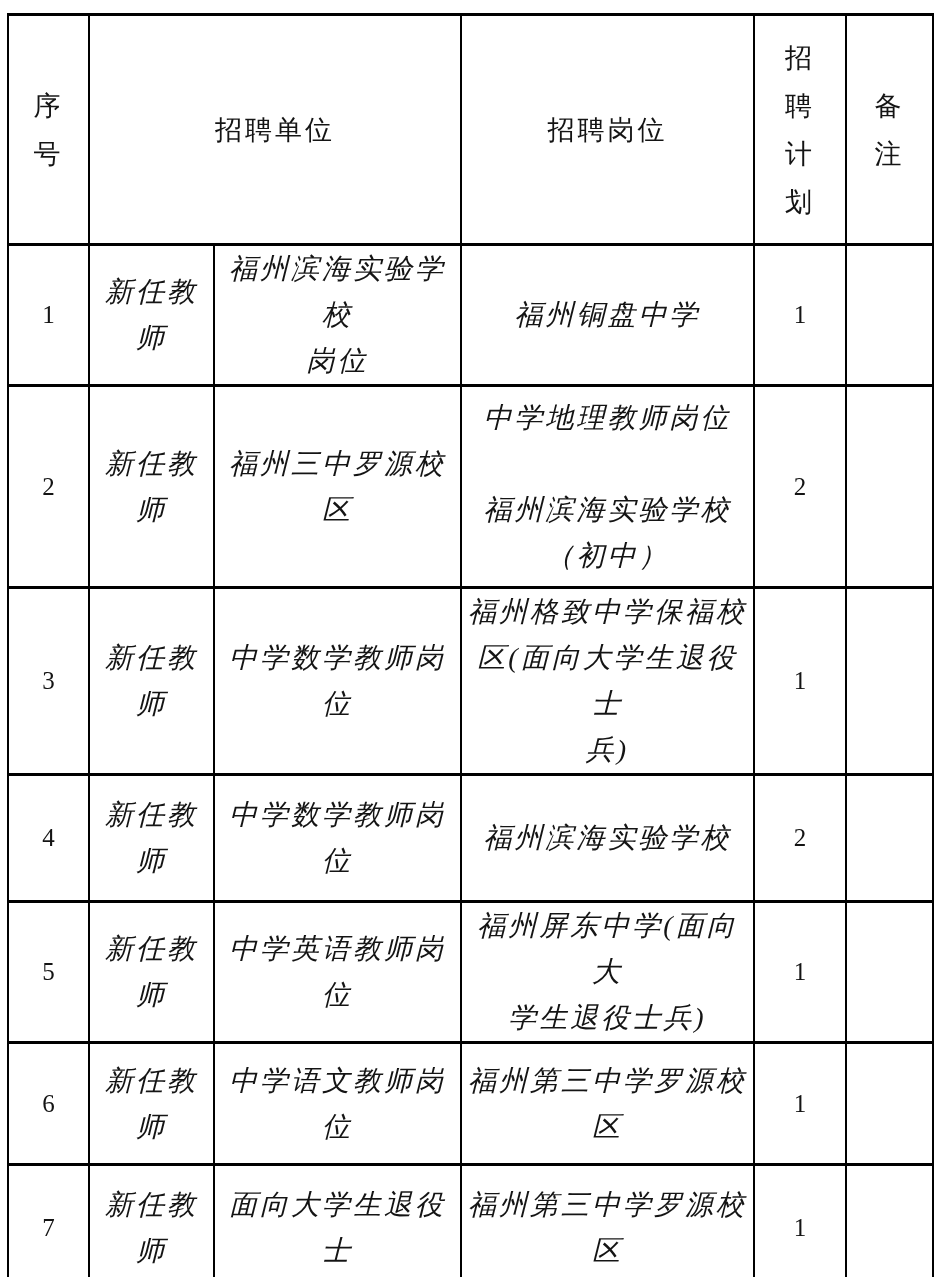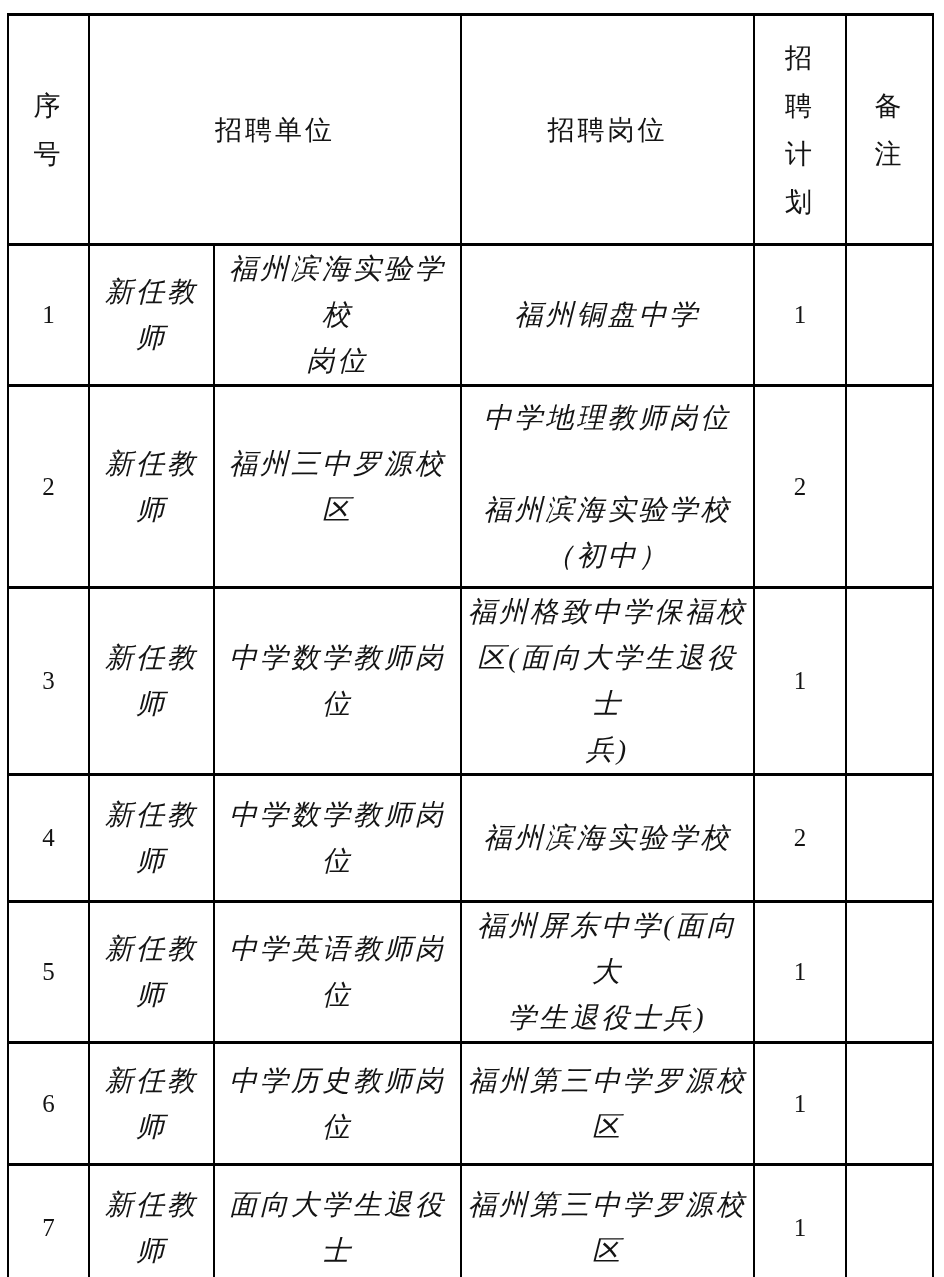--- a/index.html
+++ b/index.html
@@ -143,21 +143,21 @@
     <td class="cjk pre">福州屏东中学(面向大
 学生退役士兵)</td>
     <td class="num">1</td>
     <td class="cjk"></td>
   </tr>
 
   <tr class="h-r6">
     <td class="num">6</td>
     <td class="cjk pre">新任教
 师</td>
-    <td class="cjk pre">中学历史教师岗位</td>
+    <td class="cjk pre">中学语文教师岗位</td>
     <td class="cjk pre">福州第三中学罗源校
 区</td>
     <td class="num">1</td>
     <td class="cjk"></td>
   </tr>
 
   <tr class="h-r7">
     <td class="num">7</td>
     <td class="cjk pre">新任教
 师</td>

